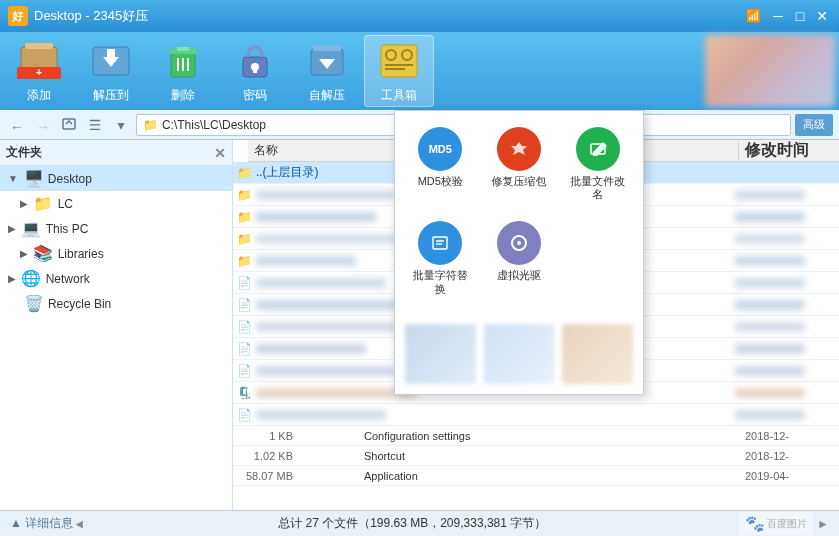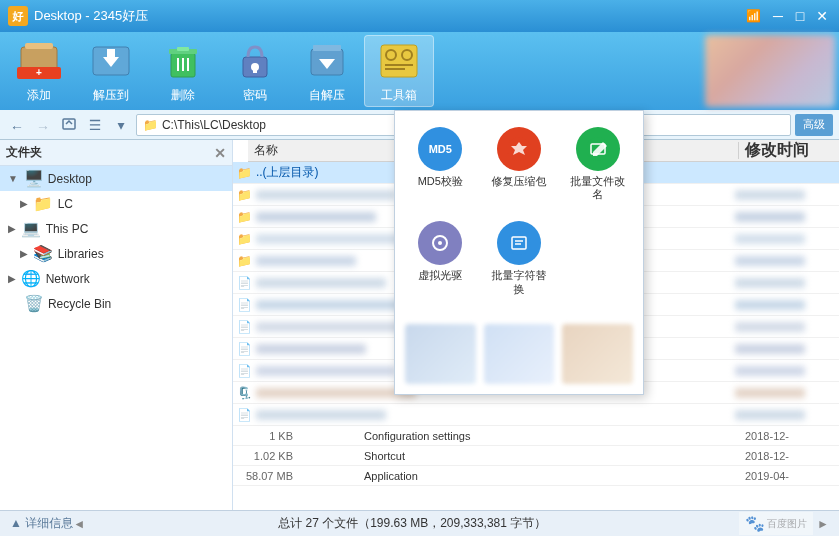--- a/index.html
+++ b/index.html
@@ -678,41 +678,41 @@
         <svg width="26" height="26" viewBox="0 0 26 26">
           <circle cx="13" cy="13" r="12" fill="#20b050"></circle>
           <rect x="6" y="8" width="14" height="10" rx="1" fill="none" stroke="white" stroke-width="1.5"></rect>
           <path d="M18 6 L22 10 L12 20 L8 20 L8 16 Z" fill="white" opacity="0.9"></path>
         </svg>
       </div>
       <span class="menu-item-label">批量文件改名</span>
     </div>
 
     <div class="menu-item">
-      <div class="menu-item-icon" style="background:#8080c0;">
-        <svg width="26" height="26" viewBox="0 0 26 26">
-          <circle cx="13" cy="13" r="12" fill="#8080c0"></circle>
-          <circle cx="13" cy="13" r="7" fill="none" stroke="white" stroke-width="2"></circle>
-          <circle cx="13" cy="13" r="2" fill="white"></circle>
-        </svg>
-      </div>
-      <span class="menu-item-label">虚拟光驱</span>
-    </div>
-
-    <div class="menu-item">
       <div class="menu-item-icon" style="background:#3090e0;">
         <svg width="26" height="26" viewBox="0 0 26 26">
           <circle cx="13" cy="13" r="12" fill="#3090e0"></circle>
           <rect x="6" y="7" width="14" height="12" rx="1" fill="none" stroke="white" stroke-width="1.5"></rect>
           <line x1="9" y1="11" x2="17" y2="11" stroke="white" stroke-width="1.5"></line>
           <line x1="9" y1="14" x2="15" y2="14" stroke="white" stroke-width="1.5"></line>
         </svg>
       </div>
       <span class="menu-item-label">批量字符替换</span>
     </div>
+
+    <div class="menu-item">
+      <div class="menu-item-icon" style="background:#8080c0;">
+        <svg width="26" height="26" viewBox="0 0 26 26">
+          <circle cx="13" cy="13" r="12" fill="#8080c0"></circle>
+          <circle cx="13" cy="13" r="7" fill="none" stroke="white" stroke-width="2"></circle>
+          <circle cx="13" cy="13" r="2" fill="white"></circle>
+        </svg>
+      </div>
+      <span class="menu-item-label">虚拟光驱</span>
+    </div>
   </div>
 
   <div style="display:grid;grid-template-columns:repeat(3,1fr);gap:8px;">
     <div style="height:60px;background:linear-gradient(135deg,#c8d8ec,#e0ecf8);border-radius:4px;filter:blur(2px);"></div>
     <div style="height:60px;background:linear-gradient(135deg,#d0e0f4,#e8f0fc);border-radius:4px;filter:blur(2px);"></div>
     <div style="height:60px;background:linear-gradient(135deg,#e8d4c0,#f4e8d8);border-radius:4px;filter:blur(2px);"></div>
   </div>
 </div>
 
 <div class="status-bar">

